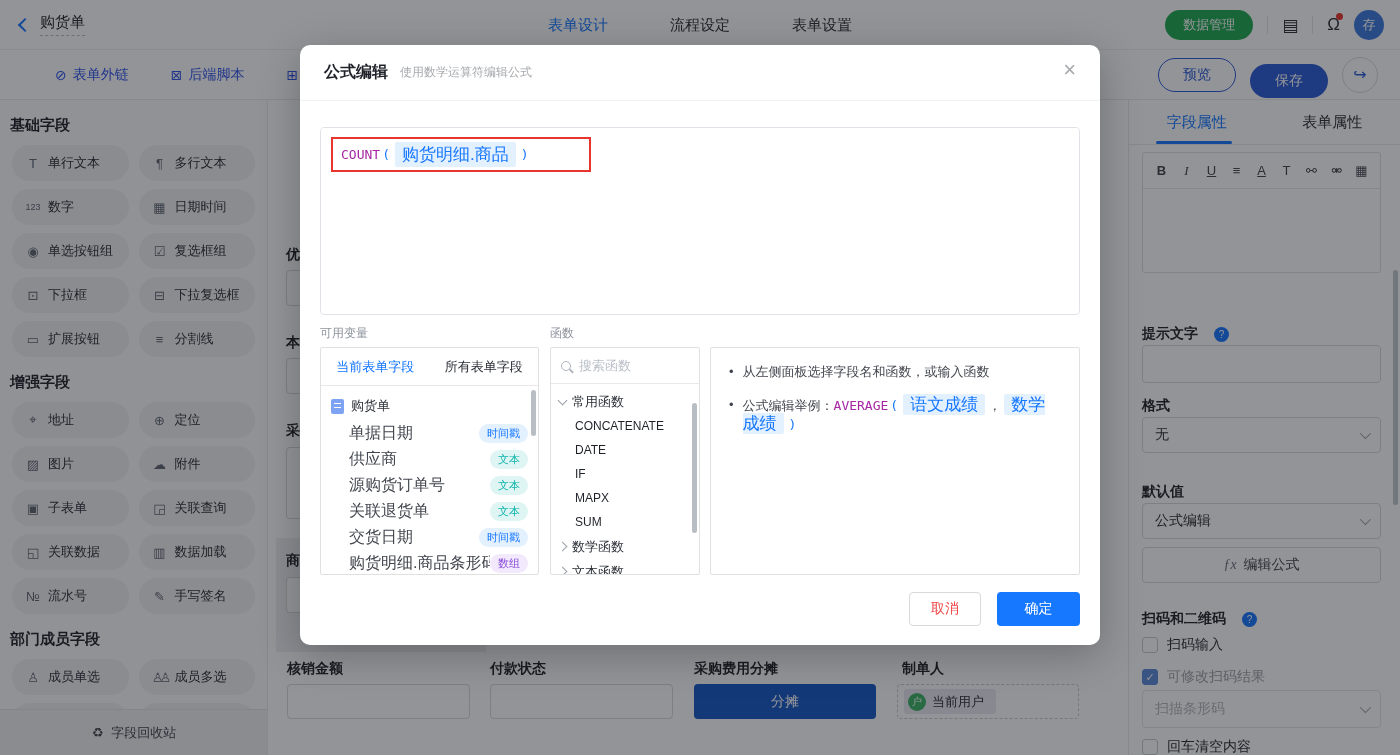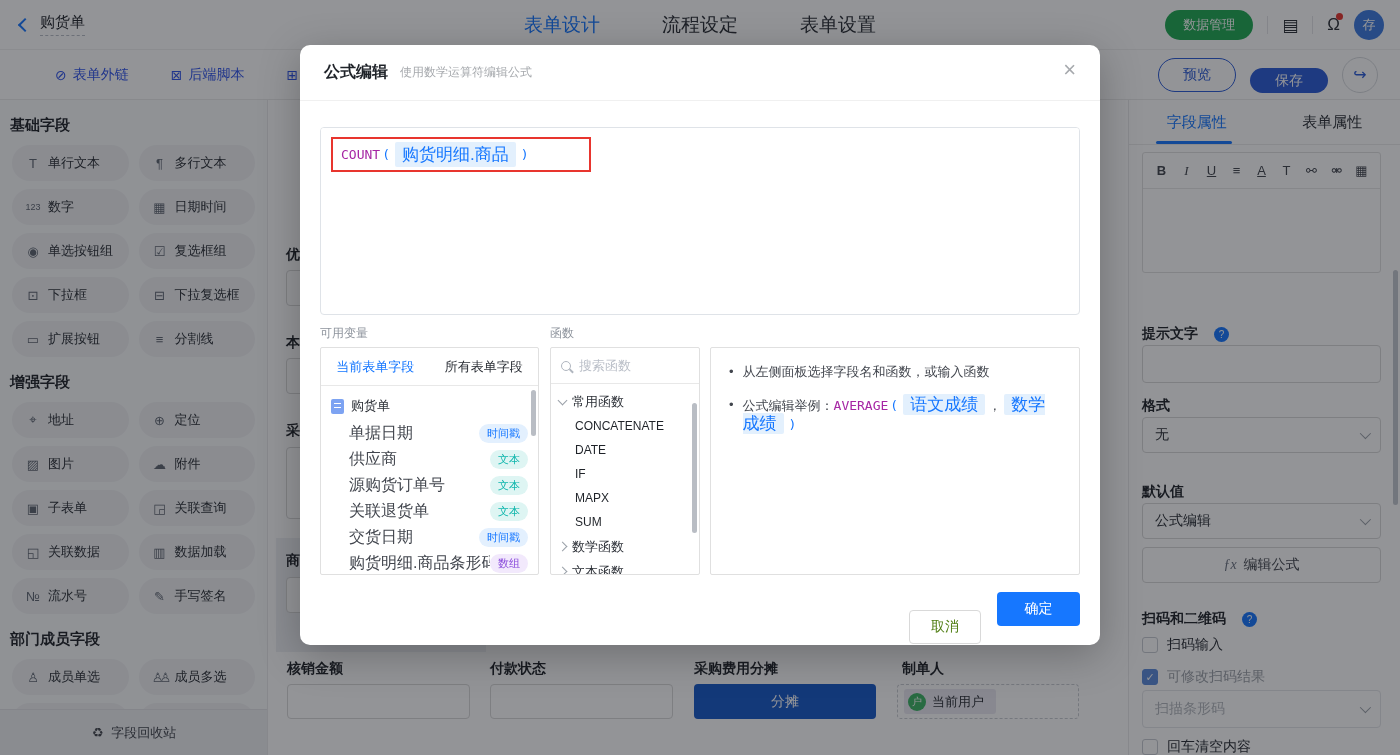--- a/index.html
+++ b/index.html
@@ -5,37 +5,37 @@
   * { margin:0; padding:0; box-sizing:border-box; }
   html,body { width:1400px; height:755px; overflow:hidden; }
   body { font-family:"Liberation Sans","DejaVu Sans",sans-serif; font-size:14px; color:#1f2329; background:#fff; position:relative; }
 
   
   .topbar { position:absolute; left:0; top:0; width:1400px; height:50px; background:#fff; display:flex; align-items:center; border-bottom:1px solid #f0f0f0; z-index:1; }
   .back-wrap { display:flex; align-items:center; margin-left:20px; gap:10px; }
   .chev-left { width:10px; height:10px; border-left:2px solid #1677ff; border-bottom:2px solid #1677ff; transform:rotate(45deg); }
   .form-title { font-size:15px; color:#1f2329; border-bottom:1px dashed #b9bec7; padding-bottom:3px; }
   .top-tabs { position:absolute; left:50%; top:0; transform:translateX(-50%); height:50px; display:flex; align-items:center; gap:62px; }
-  .top-tab { font-size:19px; color:#2b2f36; cursor:pointer; }
+  .top-tab { font-size:15px; color:#2b2f36; cursor:pointer; }
   .top-tab.active { color:#1677ff; }
   .top-right { position:absolute; right:16px; top:0; height:50px; display:flex; align-items:center; gap:14px; }
   .pill-green { height:30px; padding:0 18px; border-radius:15px; background:#1faa53; color:#fff; font-size:13px; display:flex; align-items:center; }
   .v-div { width:1px; height:18px; background:#e3e4e8; }
   .top-ico { font-size:17px; color:#2b2f36; position:relative; }
   .bell-dot { position:absolute; right:-3px; top:-2px; width:7px; height:7px; border-radius:50%; background:#e8352e; }
   .avatar { width:30px; height:30px; border-radius:50%; background:#3d7be0; color:#fff; font-size:13px; display:flex; align-items:center; justify-content:center; }
 
   
   .toolbar2 { position:absolute; left:0; top:50px; width:1400px; height:50px; background:#fff; border-bottom:1px solid #ececec; display:flex; align-items:center; z-index:1; }
   .tb-links { display:flex; align-items:center; gap:42px; margin-left:55px; }
   .tb-link { display:flex; align-items:center; gap:6px; color:#2f54eb; font-size:14px; cursor:pointer; }
   .tb-link .ic { font-size:14px; }
   .tb-right { position:absolute; right:22px; display:flex; align-items:center; gap:14px; }
   .btn-preview { width:78px; height:34px; border-radius:17px; border:1px solid #2a5bd7; color:#2a5bd7; background:#fff; font-size:14px; display:flex; align-items:center; justify-content:center; }
-  .btn-save { width:78px; height:25px; border-radius:17px; background:#2a5bd7; color:#fff; font-size:14px; display:flex; align-items:center; justify-content:center;margin-top:12px; }
+  .btn-save { width:78px; height:34px; border-radius:17px; background:#2a5bd7; color:#fff; font-size:14px; display:flex; align-items:center; justify-content:center;margin-top:12px; }
   .btn-share { width:36px; height:36px; border-radius:50%; border:1px solid #d7dade; background:#fff; color:#2a5bd7; font-size:16px; display:flex; align-items:center; justify-content:center; }
 
   
   .sidebar { position:absolute; left:0; top:100px; width:268px; height:655px; background:#fafbfc; border-right:1px solid #e9eaec; overflow:hidden; }
   .sec-title { font-size:15px; font-weight:bold; color:#1f2329; margin:16px 0 10px 10px; }
   .pill-grid { display:grid; grid-template-columns:1fr 1fr; gap:8px 10px; padding:0 12px; }
   .f-pill { height:36px; border-radius:18px; background:#f0f1f3; display:flex; align-items:center; padding-left:13px; gap:7px; cursor:pointer; }
   .f-pill .ic { font-size:13px; color:#5f6672; min-width:16px; text-align:center; }
   .f-pill .lb { font-size:13px; color:#2b2f36; white-space:nowrap; }
   .recycle-bar { position:absolute; left:0; bottom:0; width:268px; height:46px; background:#eff0f2; border-top:1px solid #e3e4e8; display:flex; align-items:center; justify-content:center; gap:8px; font-size:13px; color:#42464e; cursor:pointer; }
@@ -111,21 +111,21 @@
   .ph { font-size:13px; color:#b9bec7; }
   .fn-group { display:flex; align-items:center; gap:6px; height:25px; padding-left:8px; font-size:13px; color:#2b2f36; cursor:pointer; }
   .tw { width:7px; height:7px; border-right:1.3px solid #9aa0a8; border-bottom:1.3px solid #9aa0a8; flex:none; }
   .tw.open { transform:rotate(45deg); margin-top:-3px; }
   .tw.closed { transform:rotate(-45deg); }
   .fn-item { height:24px; display:flex; align-items:center; padding-left:24px; font-size:12px; color:#1f2329; cursor:pointer; font-family:"Liberation Sans","DejaVu Sans",sans-serif; }
   .tips-box { padding:15px 18px; }
   .tip-row { display:flex; gap:9px; margin-bottom:15px; font-size:13px; color:#42464e; line-height:18px; }
   .bullet { color:#42464e; font-size:13px; }
   .m-footer { position:absolute; right:20px; top:547px; display:flex; gap:16px; }
-  .btn-cancel { width:72px; height:34px; border:1px solid #d9d9d9; border-radius:4px; background:#fff; color:#4d7c0f; font-size:14px; display:flex; align-items:center; justify-content:center; cursor:pointer;margin-top:18px; }
+  .btn-cancel { width:72px; height:34px; border:1px solid #d9d9d9; border-radius:4px; background:#fff; color:#ef4444; font-size:14px; display:flex; align-items:center; justify-content:center; cursor:pointer; }
   .btn-ok { width:83px; height:34px; border-radius:4px; background:#1677ff; color:#fff; font-size:14px; display:flex; align-items:center; justify-content:center; cursor:pointer; }
 </style>
 </head>
 <body>
 
 <div class="topbar">
   <div class="back-wrap">
     <span class="chev-left"></span>
     <span class="form-title">购货单</span>
   </div>

